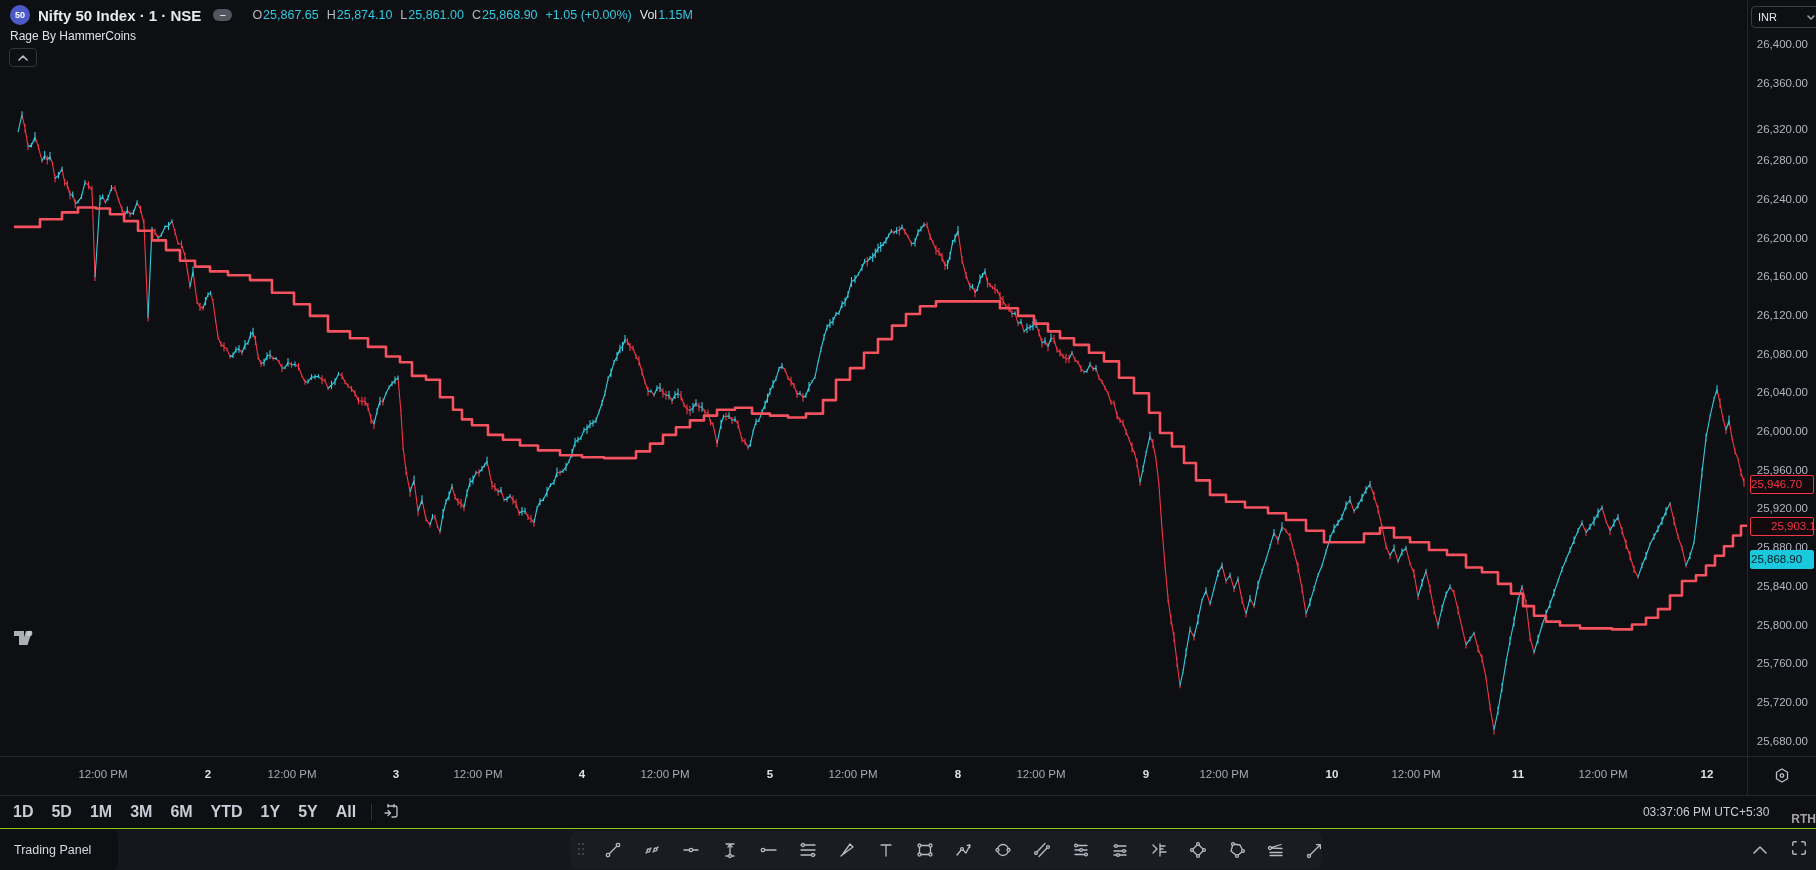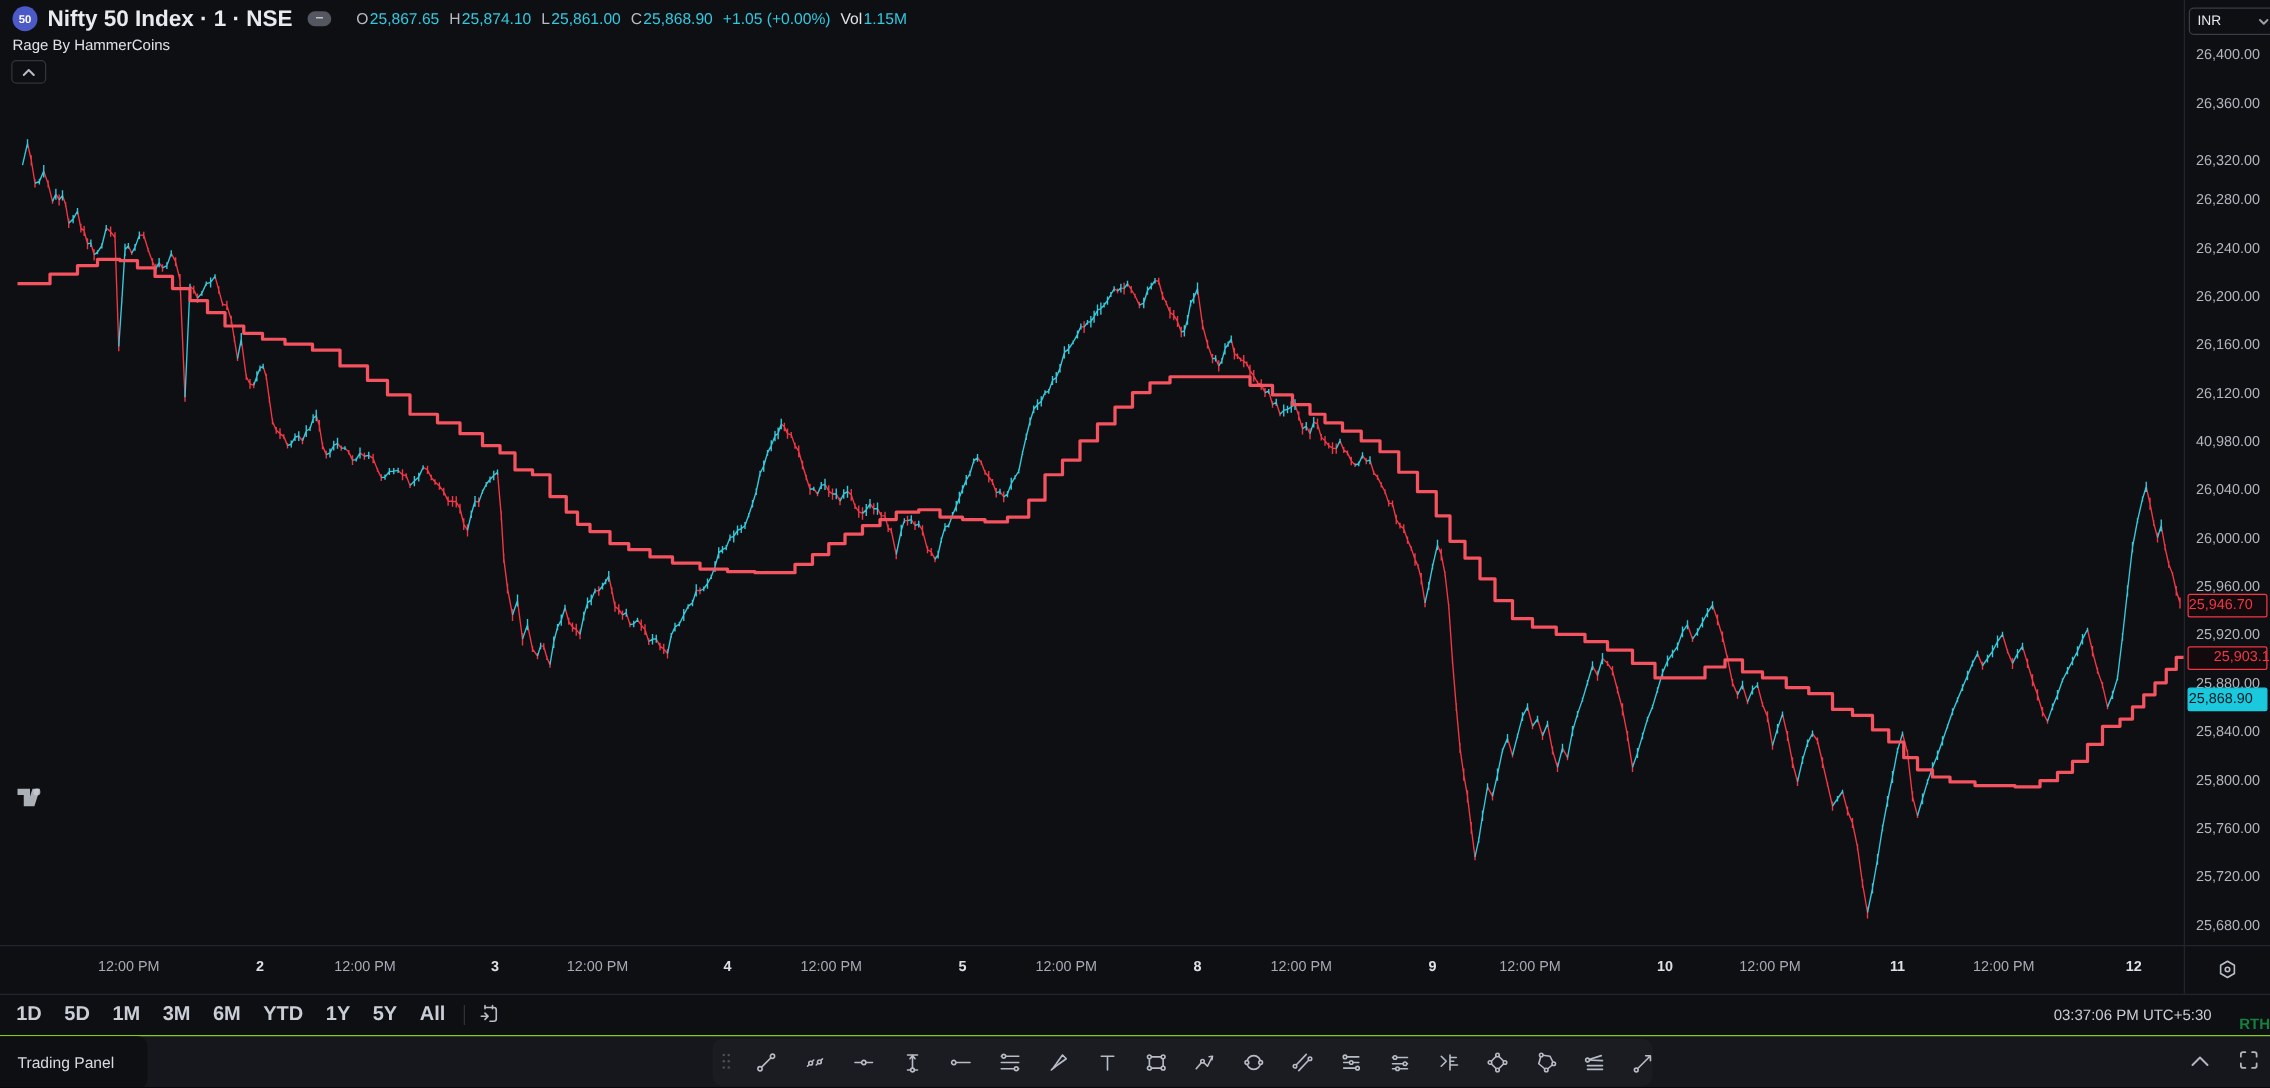--- a/index.html
+++ b/index.html
@@ -2,21 +2,21 @@
 <html><head>
 <meta charset="utf-8">
 <style>
   html,body{margin:0;padding:0;background:#000;}
   .app{position:relative;width:1816px;height:870px;background:#0e0f13;overflow:hidden;
        font-family:"Liberation Sans", sans-serif;color:#e8eaef;}
   
   .topbar{position:absolute;left:10px;top:4px;height:22px;display:flex;align-items:center;gap:8px;z-index:5;}
   .badge{width:20px;height:20px;border-radius:50%;background:#4c5ac8;color:#fff;font-size:9px;font-weight:bold;
          display:flex;align-items:center;justify-content:center;}
-  .title{font-size:18px;font-weight:bold;color:#e8eaef;white-space:nowrap;}
+  .title{font-size:15px;font-weight:bold;color:#e8eaef;white-space:nowrap;}
   .hide-pill{width:19px;height:12px;border-radius:7px;background:#54575f;color:#fff;display:flex;align-items:center;
              justify-content:center;font-size:10px;line-height:10px;margin:0 4px;}
   .ohlc{display:flex;align-items:center;font-size:12.5px;white-space:nowrap;}
   .ohlc .lbl{color:#b7bac3;margin-left:8px;}
   .ohlc .val{color:#31c9e0;margin-left:1px;}
   .ohlc .chg{color:#31c9e0;margin-left:8px;}
   .legend2{position:absolute;left:10px;top:29px;font-size:12px;color:#dfe2e8;z-index:5;}
   .collapse-btn{position:absolute;left:9px;top:48px;width:26px;height:17px;border:1px solid #32343d;border-radius:4px;
                 display:flex;align-items:center;justify-content:center;z-index:5;background:#0e0f13;}
   
@@ -35,21 +35,21 @@
   .ttick{position:absolute;top:11px;width:90px;margin-left:-45px;text-align:center;font-size:11.5px;color:#a6aab4;white-space:nowrap;}
   .ttick.major{color:#dde0e6;font-weight:bold;}
   .axis-gear{position:absolute;left:1772px;top:766px;width:20px;height:20px;}
   
   .range-bar{position:absolute;left:0;top:796px;width:1816px;height:32px;display:flex;align-items:center;}
   .ranges{display:flex;align-items:center;gap:4px;padding-left:6px;}
   .range-btn{font-size:16px;font-weight:bold;color:#c9cdd6;padding:3px 7px;border-radius:4px;background:transparent;border:none;
              font-family:"Liberation Sans",sans-serif;cursor:default;}
   .tb-divider{width:1px;height:16px;background:#2e3039;margin:0 8px;}
   .range-right{margin-left:auto;display:flex;align-items:center;gap:22px;font-size:12px;color:#c9cdd6;}
-  .session{font-weight:bold;color:#15803d;margin-top:14px;}
+  .session{font-weight:bold;color:#a3a3a3;margin-top:14px;}
   
   .bottom-bar{position:absolute;left:0;top:828px;width:1816px;height:42px;background:#16171c;border-top:1px solid #84cc16;}
   .panel-tab{position:absolute;left:0;top:0;width:118px;height:42px;background:#0e0f12;border-radius:0 8px 8px 0;
              display:flex;align-items:center;padding-left:14px;font-size:12.5px;color:#d6d9e0;box-sizing:border-box;}
   .tools-strip{position:absolute;left:570px;top:2px;width:752px;height:38px;background:#1b1c22;border-radius:8px;
                display:flex;align-items:center;gap:12px;padding-left:8px;box-sizing:border-box;}
   .drag-dots{display:grid;grid-template-columns:repeat(2,4px);grid-auto-rows:5px;width:10px;margin-right:2px;}
   .drag-dots i{width:2px;height:2px;border-radius:50%;background:#4b4e58;}
   .tool{width:26px;height:26px;display:flex;align-items:center;justify-content:center;border-radius:4px;}
   .tool svg{stroke:#b8bcc6;fill:none;stroke-width:1.3;stroke-linecap:round;stroke-linejoin:round;}
@@ -121,21 +121,21 @@
 
   <div class="price-axis" id="price-axis">
       <div class="ptick" style="top: 38px;">26,400.00</div>
       <div class="ptick" style="top: 76.7px;">26,360.00</div>
       <div class="ptick" style="top: 123px; text-align: center;">26,320.00</div>
       <div class="ptick" style="top: 154.1px;">26,280.00</div>
       <div class="ptick" style="top: 192.8px;">26,240.00</div>
       <div class="ptick" style="top: 231.5px;">26,200.00</div>
       <div class="ptick" style="top: 270.2px;">26,160.00</div>
       <div class="ptick" style="top: 308.9px; margin-left: 44px;">26,120.00</div>
-      <div class="ptick" style="top: 347.6px;">40,980.00</div>
+      <div class="ptick" style="top: 347.6px;">26,080.00</div>
       <div class="ptick" style="top: 386.3px;">26,040.00</div>
       <div class="ptick" style="top: 425px;">26,000.00</div>
       <div class="ptick" style="top: 463.7px;">25,960.00</div>
       <div class="ptick" style="top: 502.4px;">25,920.00</div>
       <div class="ptick" style="top: 541.1px;">25,880.00</div>
       <div class="ptick" style="top: 579.8px;">25,840.00</div>
       <div class="ptick" style="top: 618.5px;">25,800.00</div>
       <div class="ptick" style="top: 657.2px;">25,760.00</div>
       <div class="ptick" style="top: 695.9px;">25,720.00</div>
       <div class="ptick" style="top: 734.6px;">25,680.00</div>

